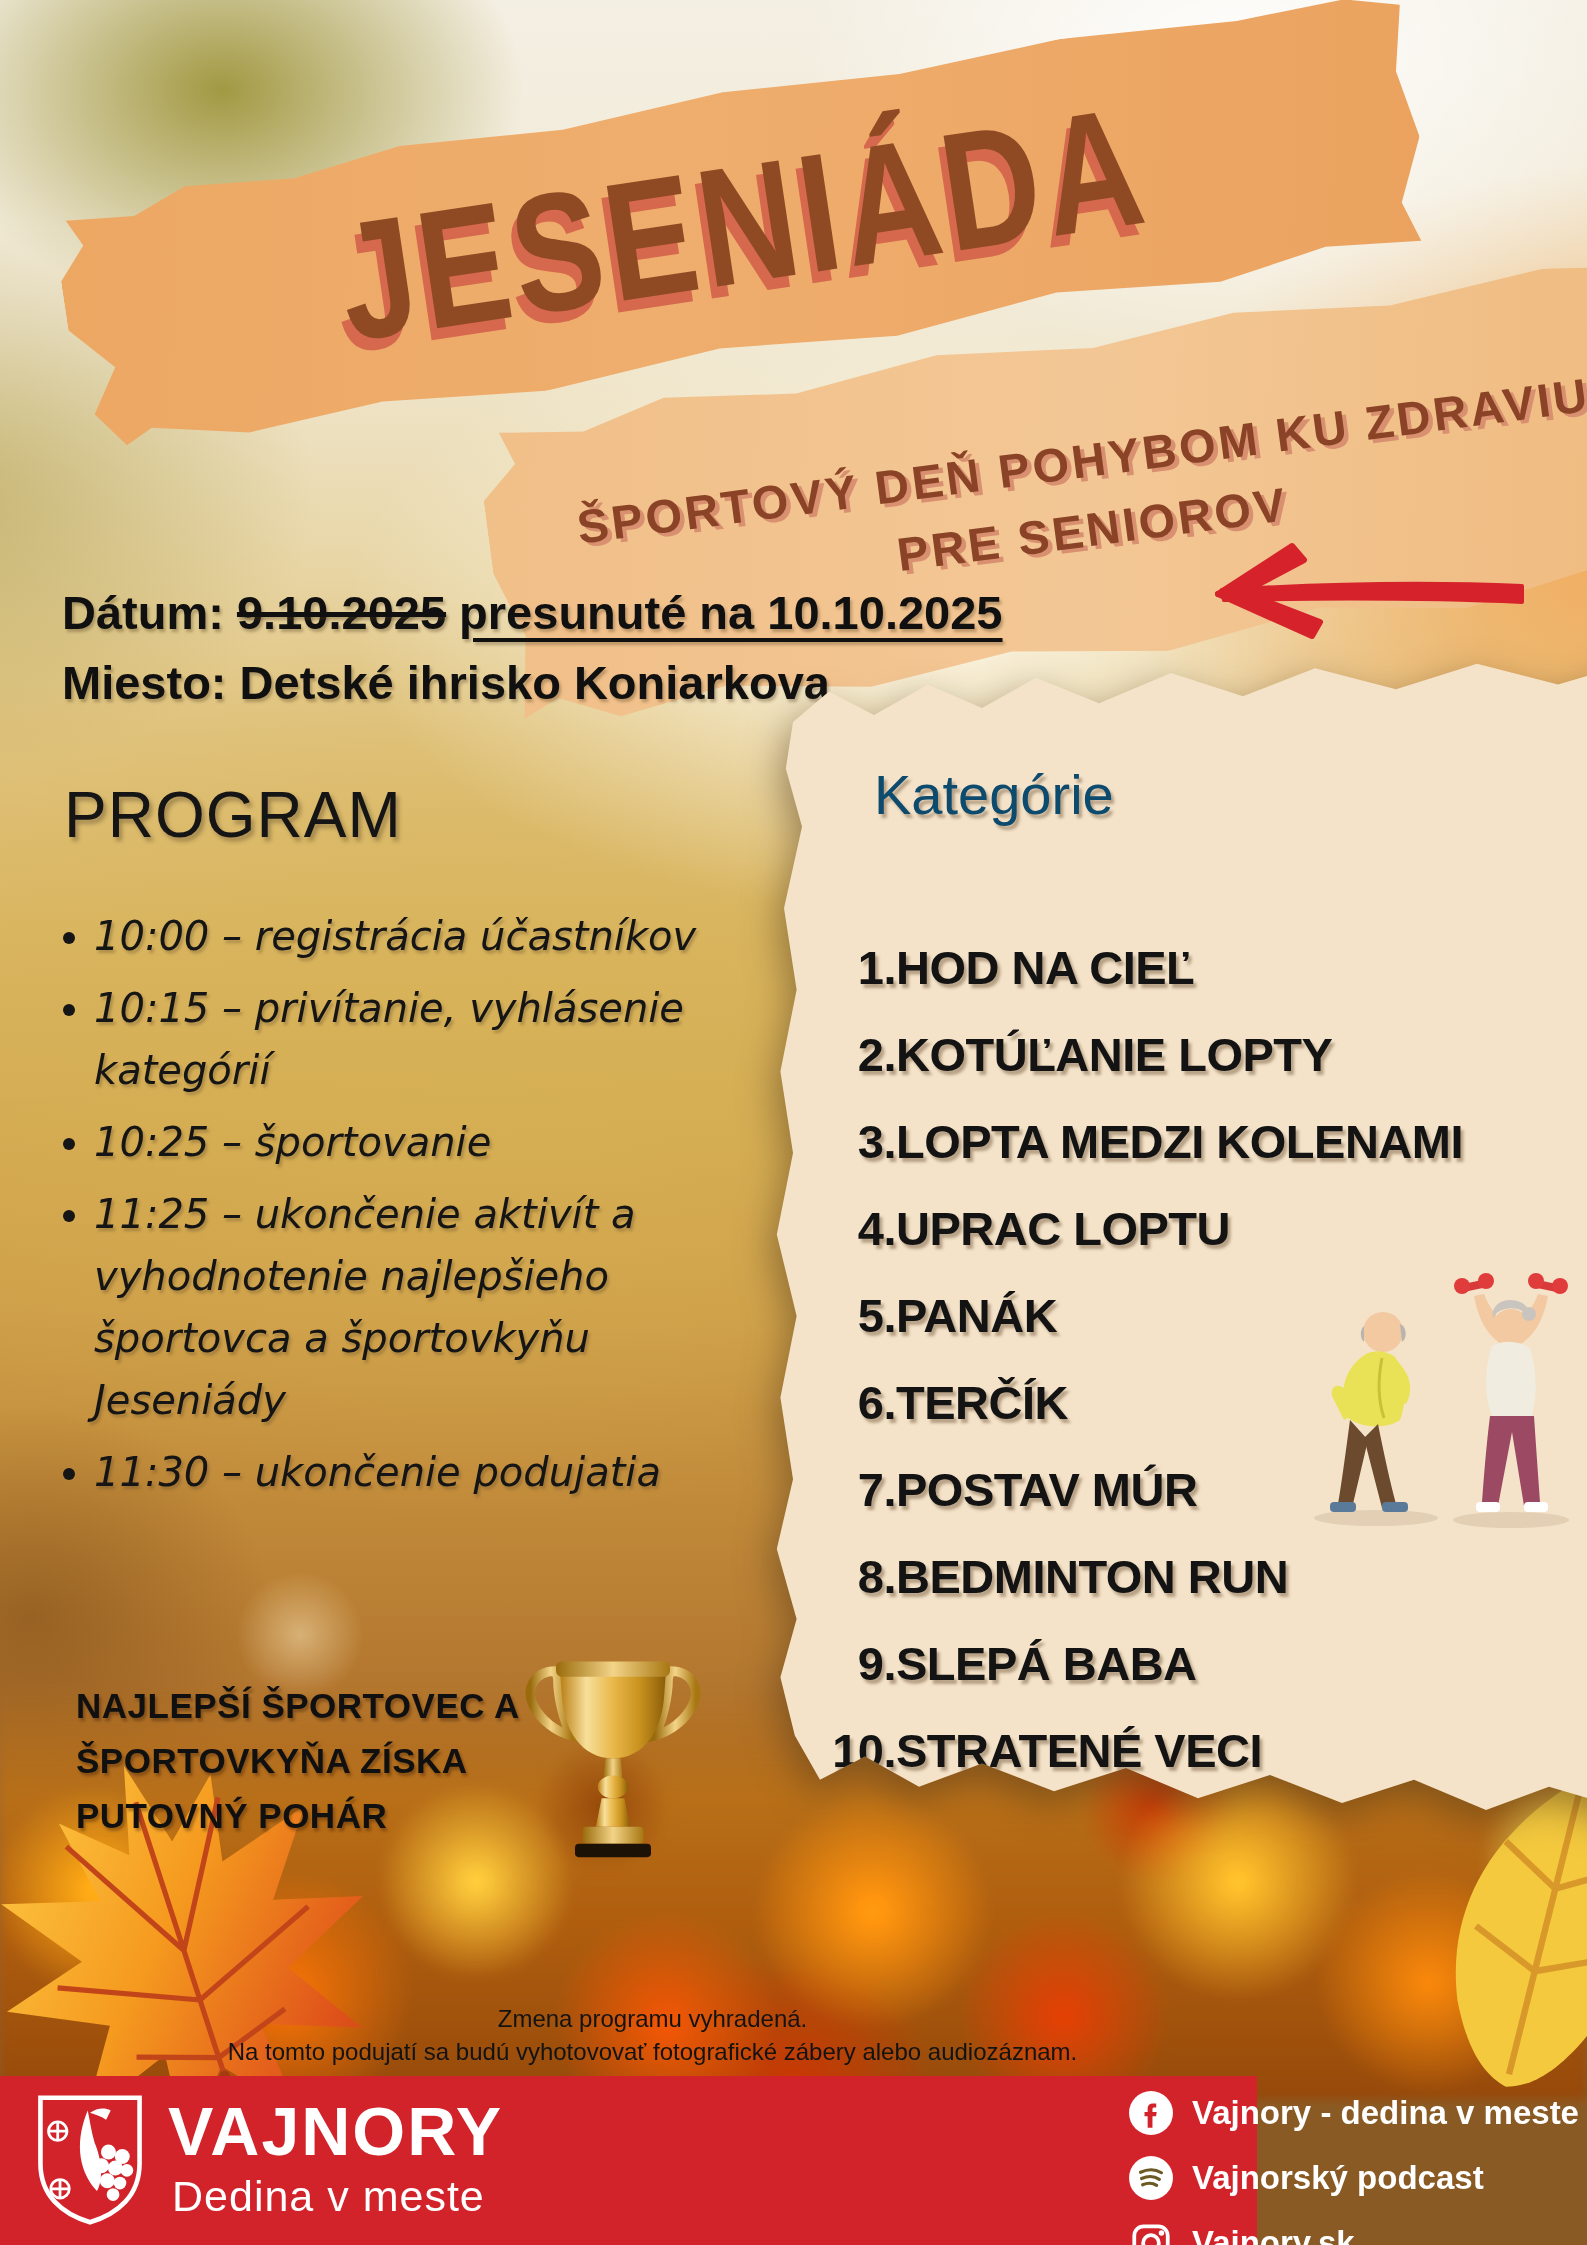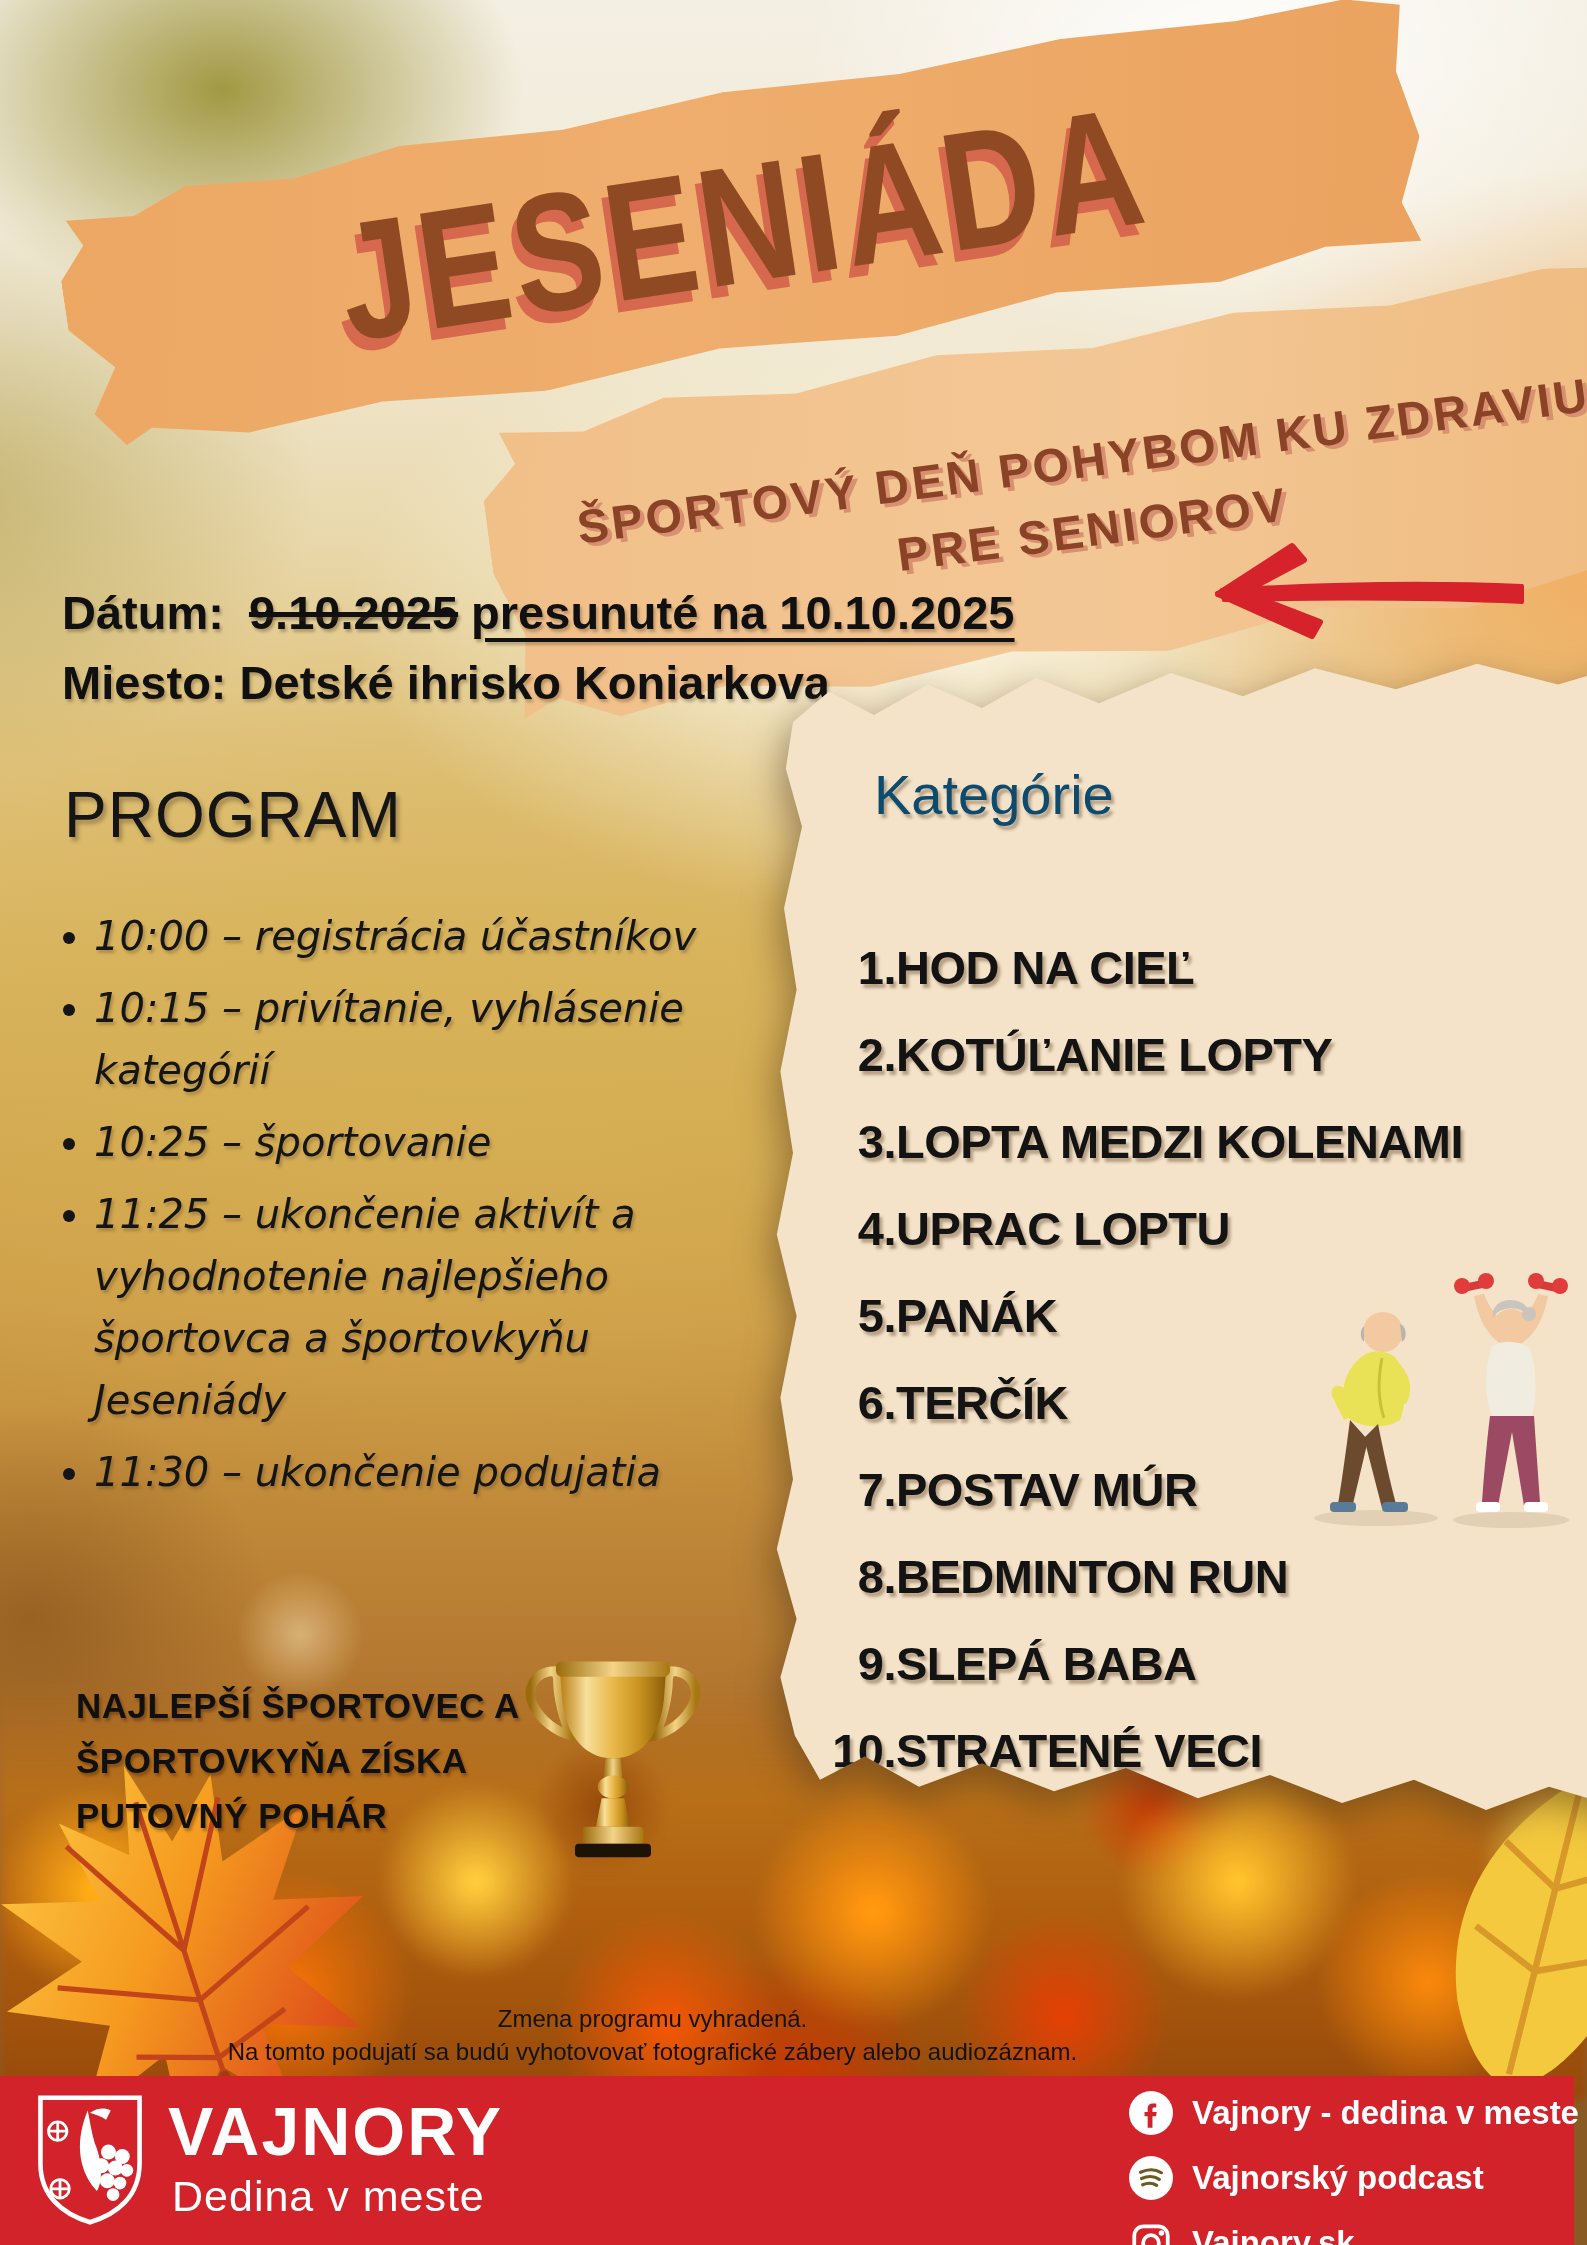--- a/index.html
+++ b/index.html
@@ -59,21 +59,21 @@
     flex-direction:column;gap:14px;
   }
   .sub-line{
     font-size:47px;font-weight:bold;letter-spacing:3px;color:#8a4326;
     text-shadow:4px 4px 0 #d89070;white-space:nowrap;
   }
   
   .date-block{position:absolute;left:62px;top:578px;color:#101010;
     font-size:47px;font-weight:bold;line-height:70px;
     text-shadow:2px 3px 3px rgba(80,60,30,.35);}
-  .strike{text-decoration:line-through;text-decoration-thickness:5px;margin-left:12px;}
+  .strike{text-decoration:line-through;text-decoration-thickness:5px;}
   .moved{text-decoration:underline;text-decoration-thickness:4px;text-underline-offset:9px;}
   .arrow-svg{position:absolute;left:1200px;top:528px;}
   
   .program-heading{position:absolute;left:56px;top:778px;font-size:64px;font-weight:500;
     color:#151515;letter-spacing:1px;text-shadow:3px 4px 4px rgba(90,70,40,.45);margin-left:8px;}
   .program-list{position:absolute;left:46px;top:905px;width:700px;margin:0;padding:0 0 0 48px;
     font-family:"DejaVu Sans",sans-serif;font-style:italic;font-size:40px;line-height:62px;
     color:#151515;text-shadow:2px 3px 3px rgba(90,70,40,.35);}
   .program-list li{margin-bottom:10px;}
   
@@ -93,21 +93,21 @@
   .cat-row{display:grid;grid-template-columns:100px auto;align-items:baseline;
     font-size:47px;font-weight:bold;letter-spacing:-.5px;color:#131313;
     text-shadow:3px 4px 3px rgba(90,60,30,.4);}
   .cat-num{text-align:right;}
   .cat-label{white-space:nowrap;}
   .seniors-svg{position:absolute;left:520px;top:618px;}
   
   .fineprint{position:absolute;left:0;top:2002px;width:1305px;text-align:center;color:#131313;
     font-size:24px;line-height:33px;font-weight:500;}
   
-  .footer{position:absolute;left:0;top:2076px;width:1574px;height:169px;background:#d2232b;}
+  .footer{position:absolute;left:0;top:2076px;width:1257px;height:169px;background:#d2232b;}
   .footer-logo{position:absolute;left:32px;top:16px;}
   .brand{position:absolute;left:168px;top:16px;color:#fff;font-size:68px;font-weight:bold;letter-spacing:2px;}
   .tagline{position:absolute;left:172px;top:96px;color:#fff;font-size:43px;letter-spacing:1px;}
   .socials{position:absolute;left:1128px;top:14px;display:flex;flex-direction:column;gap:19px;}
   .social-row{display:flex;align-items:center;gap:18px;}
   .social-label{color:#fff;font-size:33px;font-weight:bold;white-space:nowrap;}
 </style>
 </head>
 <body>
 

